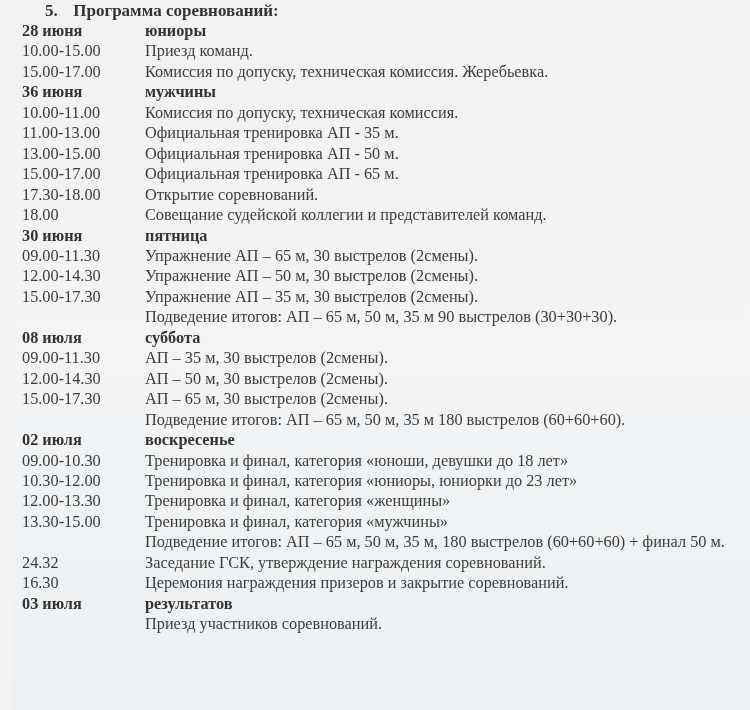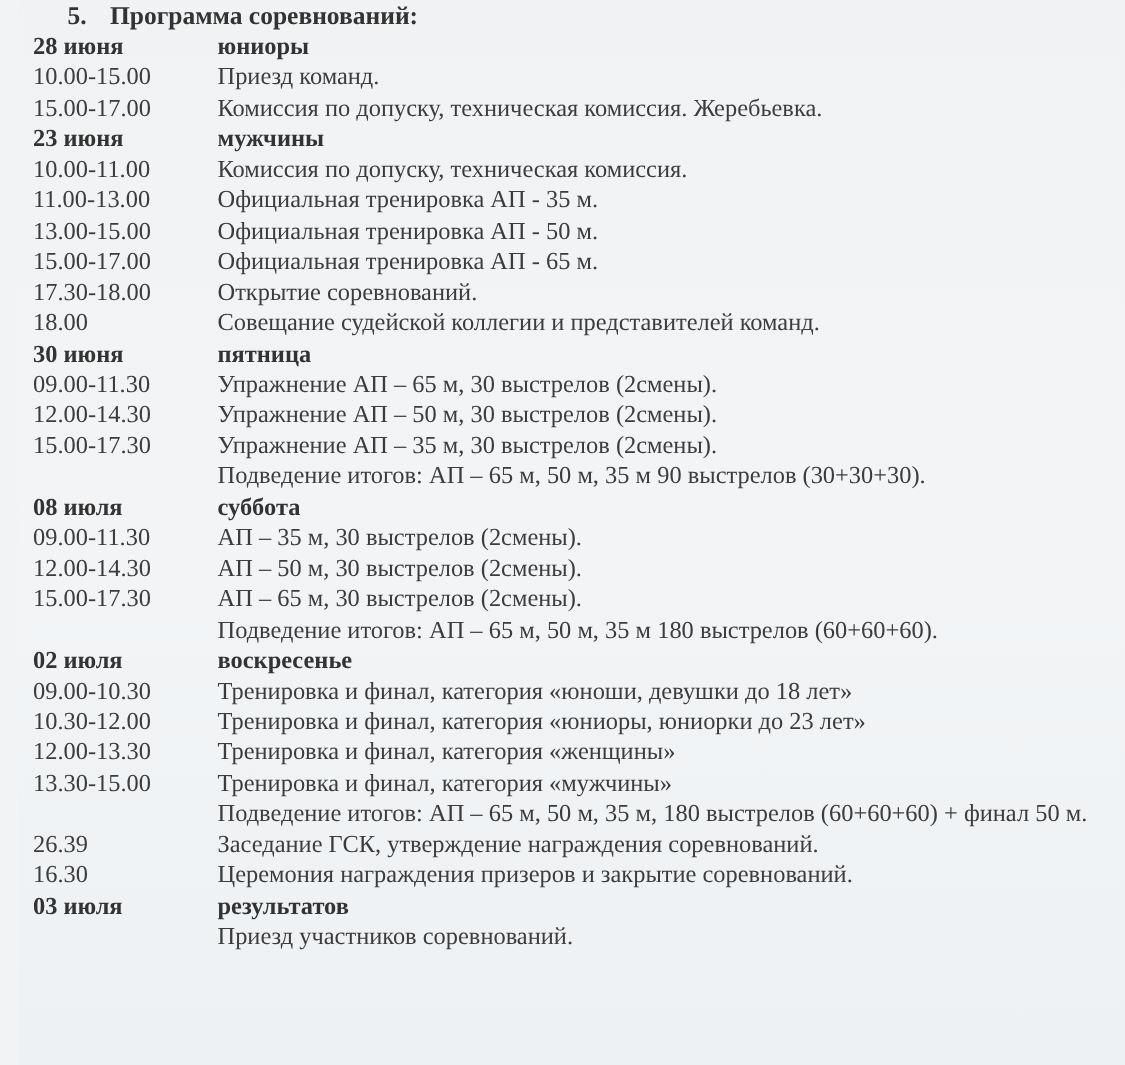--- a/index.html
+++ b/index.html
@@ -48,21 +48,21 @@
     <div class="row">
       <span class="time">10.00-15.00</span>
       <span class="desc">Приезд команд.</span>
     </div>
     <div class="row">
       <span class="time">15.00-17.00</span>
       <span class="desc">Комиссия по допуску, техническая комиссия. Жеребьевка.</span>
     </div>
 
     <div class="row day">
-      <span class="time">23 июня</span>
+      <span class="time">36 июня</span>
       <span class="desc">мужчины</span>
     </div>
     <div class="row">
       <span class="time">10.00-11.00</span>
       <span class="desc">Комиссия по допуску, техническая комиссия.</span>
     </div>
     <div class="row">
       <span class="time">11.00-13.00</span>
       <span class="desc">Официальная тренировка АП - 35 м.</span>
     </div>
@@ -143,21 +143,21 @@
     </div>
     <div class="row">
       <span class="time">13.30-15.00</span>
       <span class="desc">Тренировка и финал, категория «мужчины»</span>
     </div>
     <div class="row wrap">
       <span class="time"></span>
       <span class="desc">Подведение итогов: АП – 65 м, 50 м, 35 м, 180 выстрелов (60+60+60) + финал 50 м.</span>
     </div>
     <div class="row">
-      <span class="time">26.39</span>
+      <span class="time">24.32</span>
       <span class="desc">Заседание ГСК, утверждение награждения соревнований.</span>
     </div>
     <div class="row">
       <span class="time">16.30</span>
       <span class="desc">Церемония награждения призеров и закрытие соревнований.</span>
     </div>
 
     <div class="row day">
       <span class="time">03 июля</span>
       <span class="desc">результатов</span>

